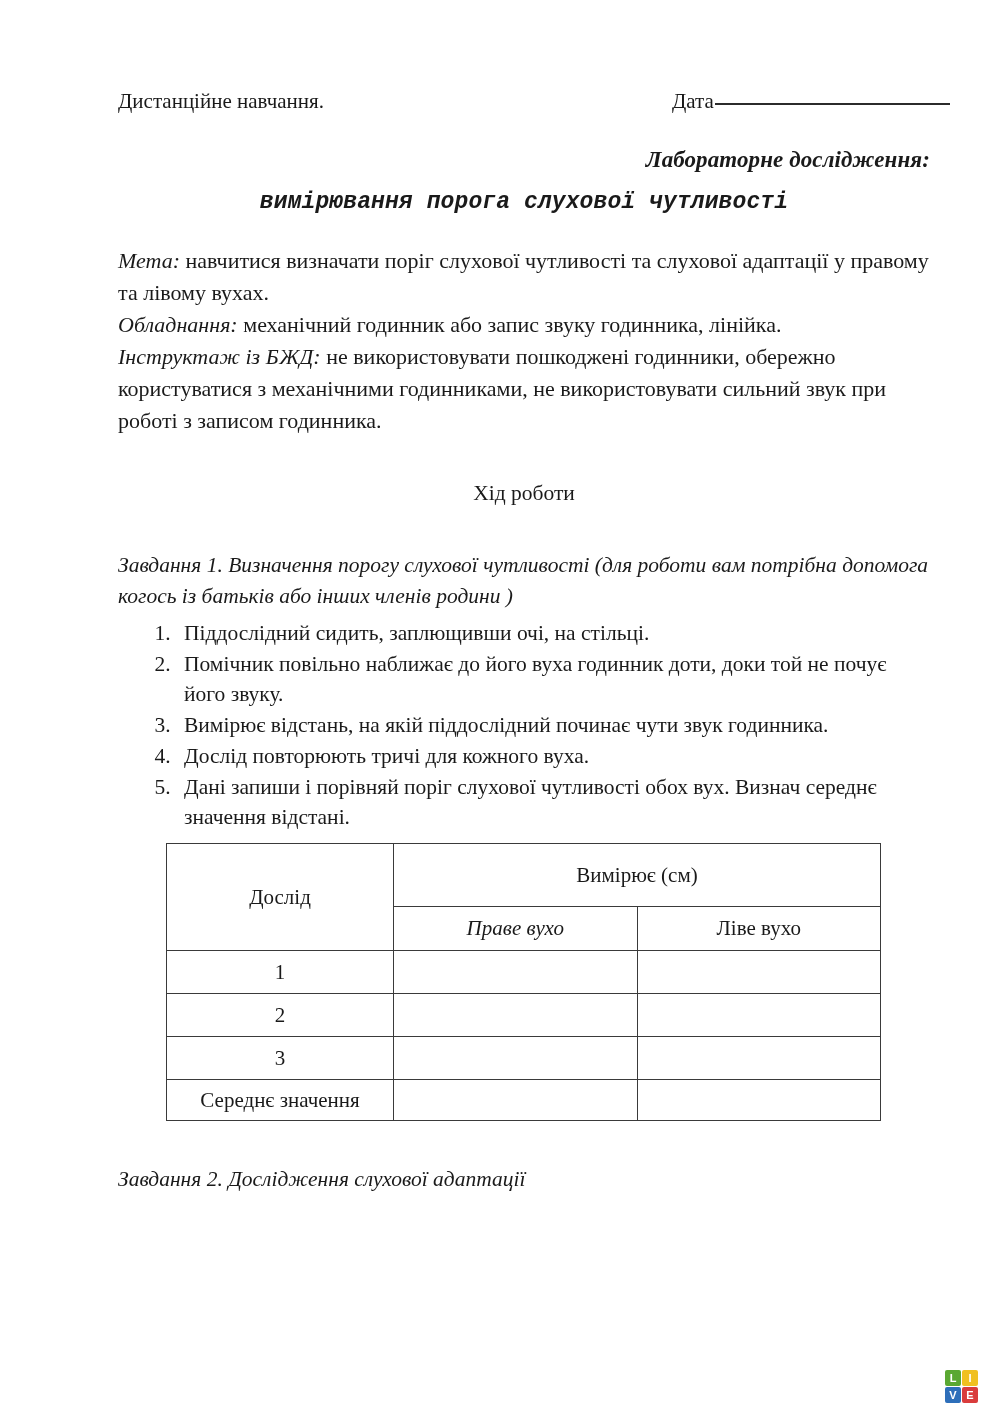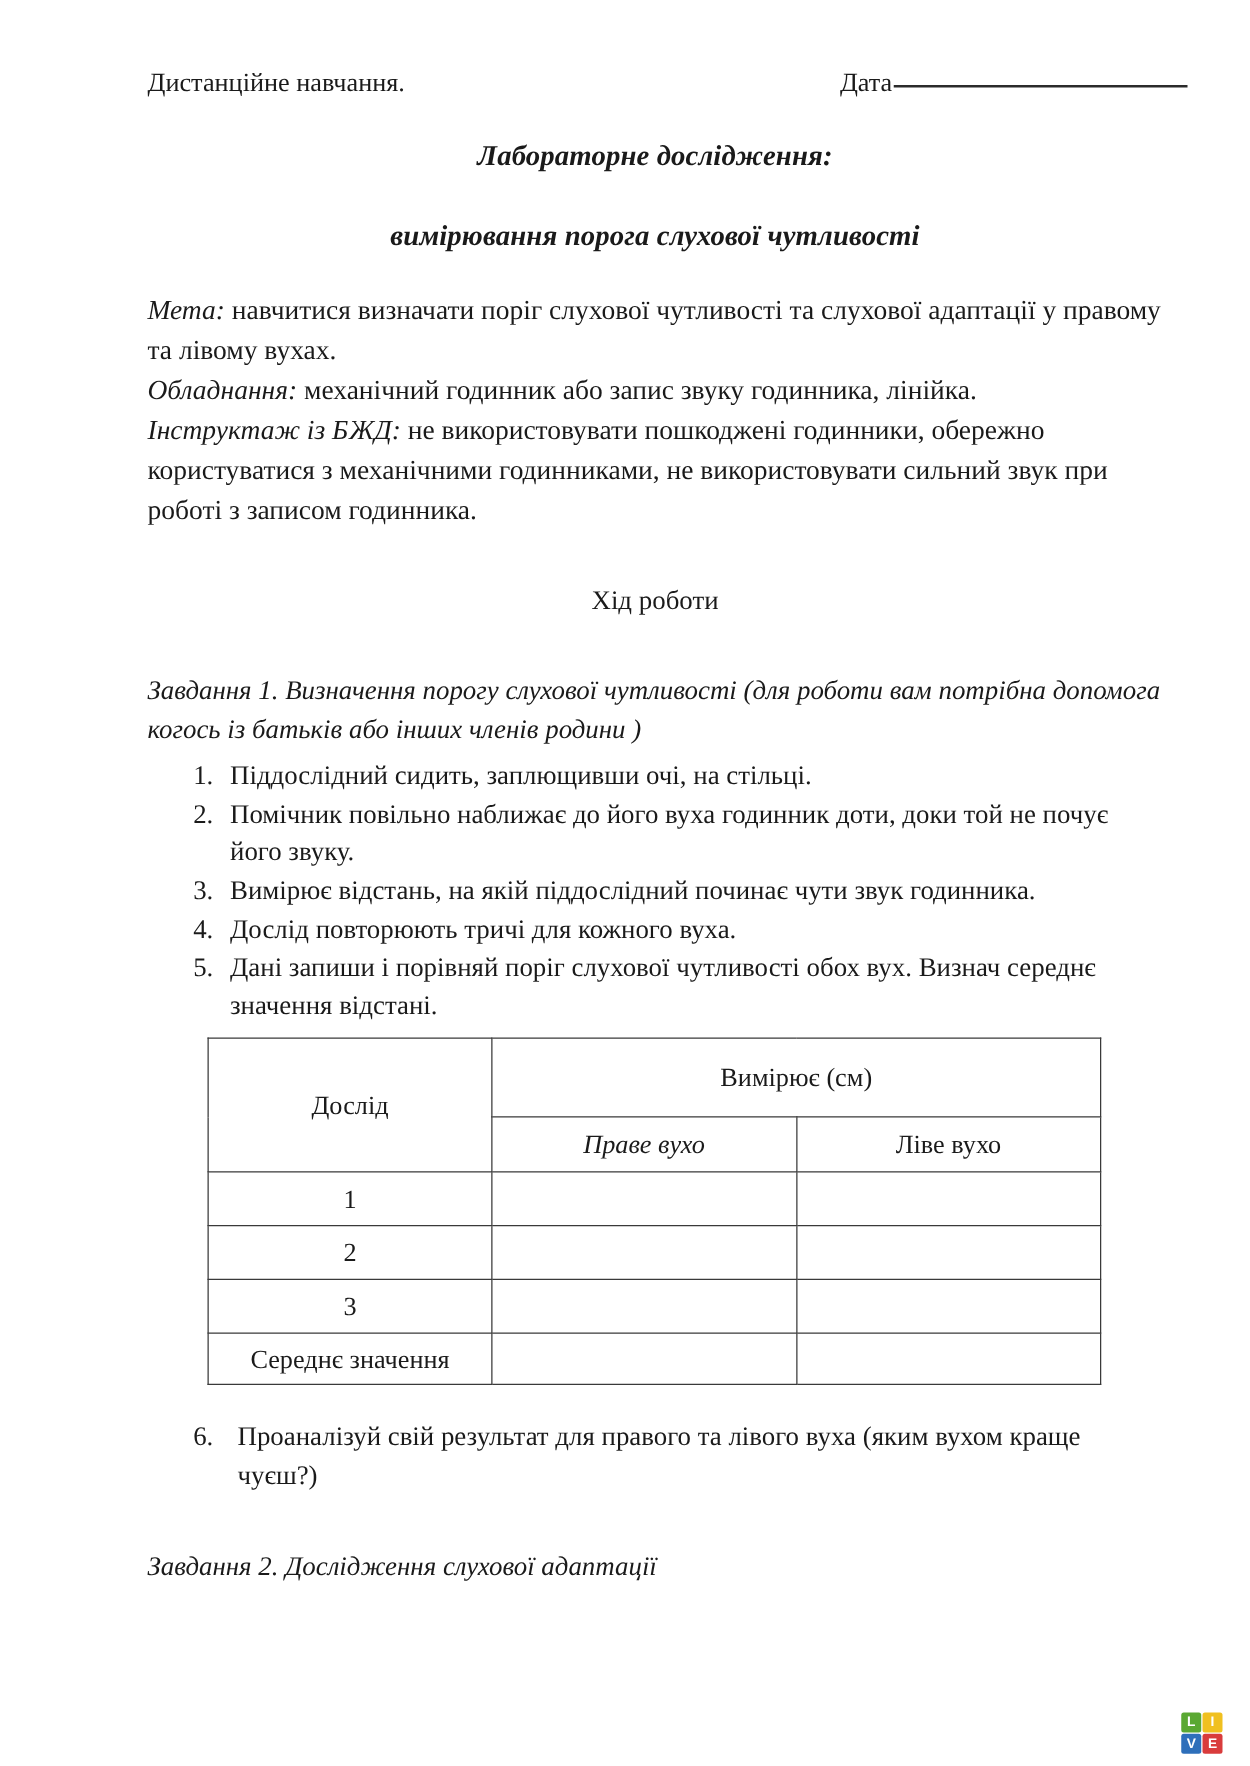--- a/index.html
+++ b/index.html
@@ -15,21 +15,21 @@
     color: #1a1a1a;
     overflow: hidden;
   }
 
   .page {
     position: absolute;
     left: 0; top: 0;
     width: 1000px;
     height: 1413px;
     box-sizing: border-box;
-    padding: 54px 70px 0 118px;
+    padding: 89px 70px 0 118px;
     border-radius: 12px;
   }
 
   
   .header-row {
     display: flex;
     align-items: baseline;
     font-size: 21px;
     line-height: 1.2;
   }
@@ -54,22 +54,22 @@
 
   
   .title-main,
   .title-sub {
     text-align: center;
     font-weight: bold;
     font-style: italic;
     font-size: 23px;
     letter-spacing: 0.1px;
   }
-  .title-main { margin-top: 33px; }
-  .title-sub  { margin-top: 38px; }
+  .title-main { margin-top: 33px; text-align: right; }
+  .title-sub  { margin-top: 16px; font-family: Liberation Mono, monospace; }
 
   
   .intro {
     margin-top: 30px;
     font-size: 22px;
     line-height: 1.45;
     text-align: left;
   }
   .intro p { margin: 0; }
   .lead {
@@ -255,23 +255,20 @@
       </tr>
       <tr class="row-avg">
         <td>Середнє значення</td>
         <td></td>
         <td></td>
       </tr>
     </tbody>
       </table>
   </div>
 
-  <ol class="tail" start="6">
-    <li>Проаналізуй свій результат для правого та лівого вуха (яким вухом краще чуєш?)</li>
-  </ol>
 
   <div class="task2">Завдання 2. Дослідження слухової адаптації</div>
 
   <div class="logo">
     <div class="logo-tiles">
       <div class="logo-tile tile-l">L</div>
       <div class="logo-tile tile-i">I</div>
       <div class="logo-tile tile-v">V</div>
       <div class="logo-tile tile-e">E</div>
     </div>

